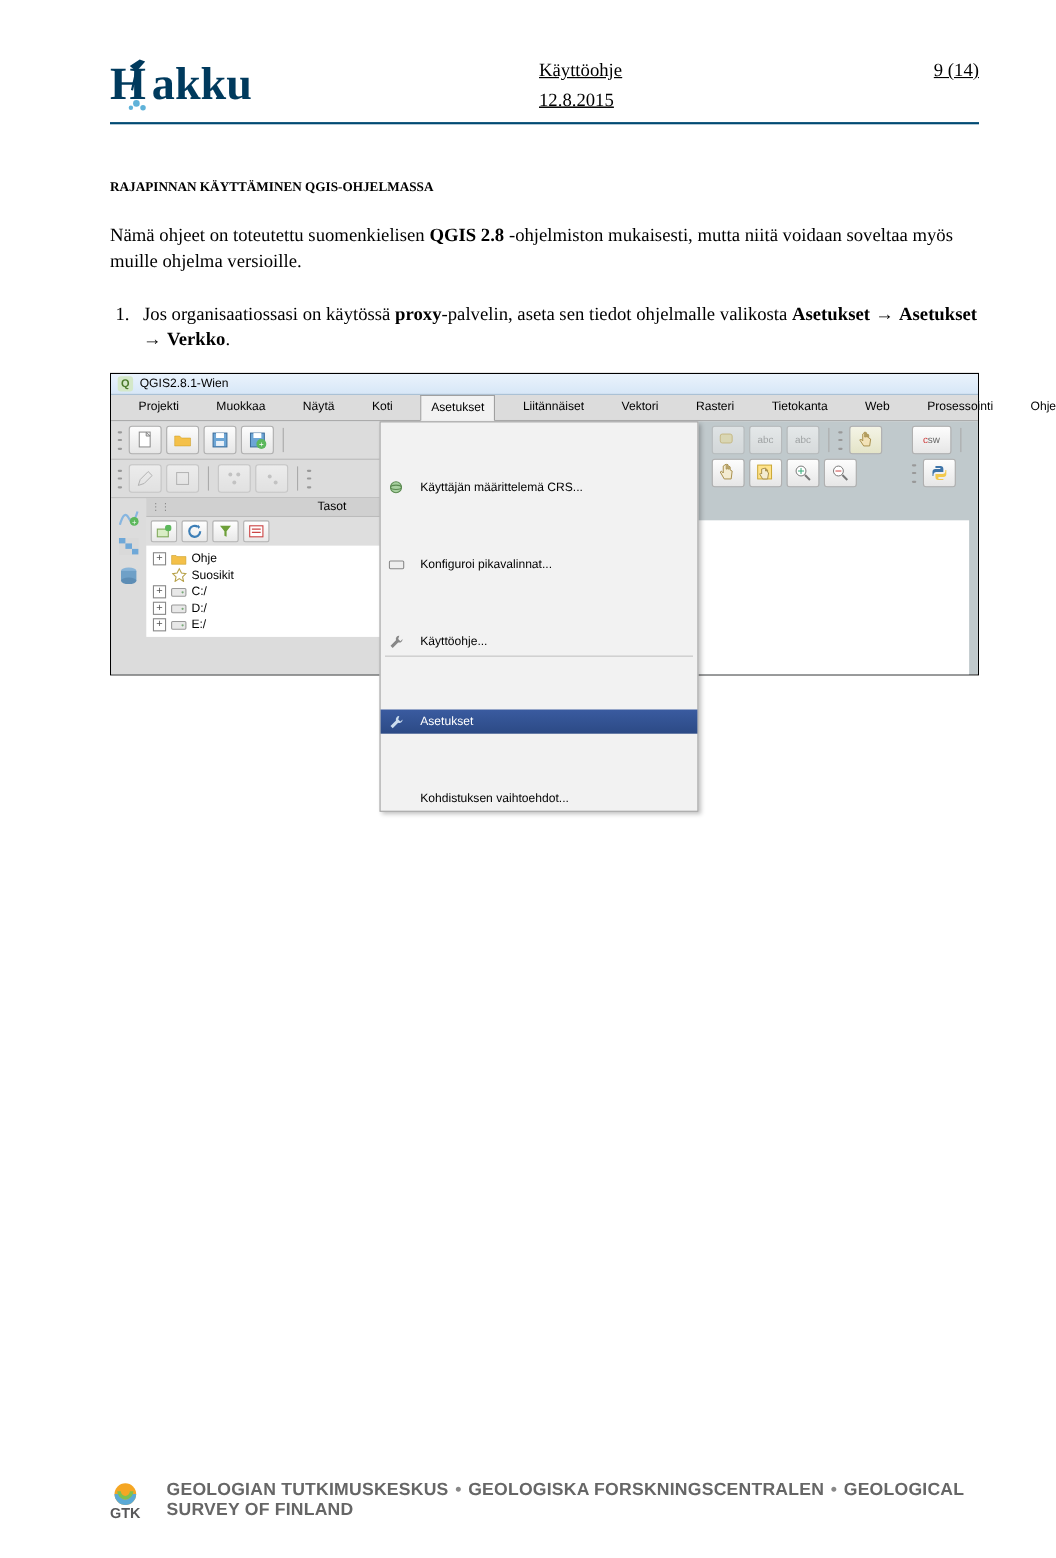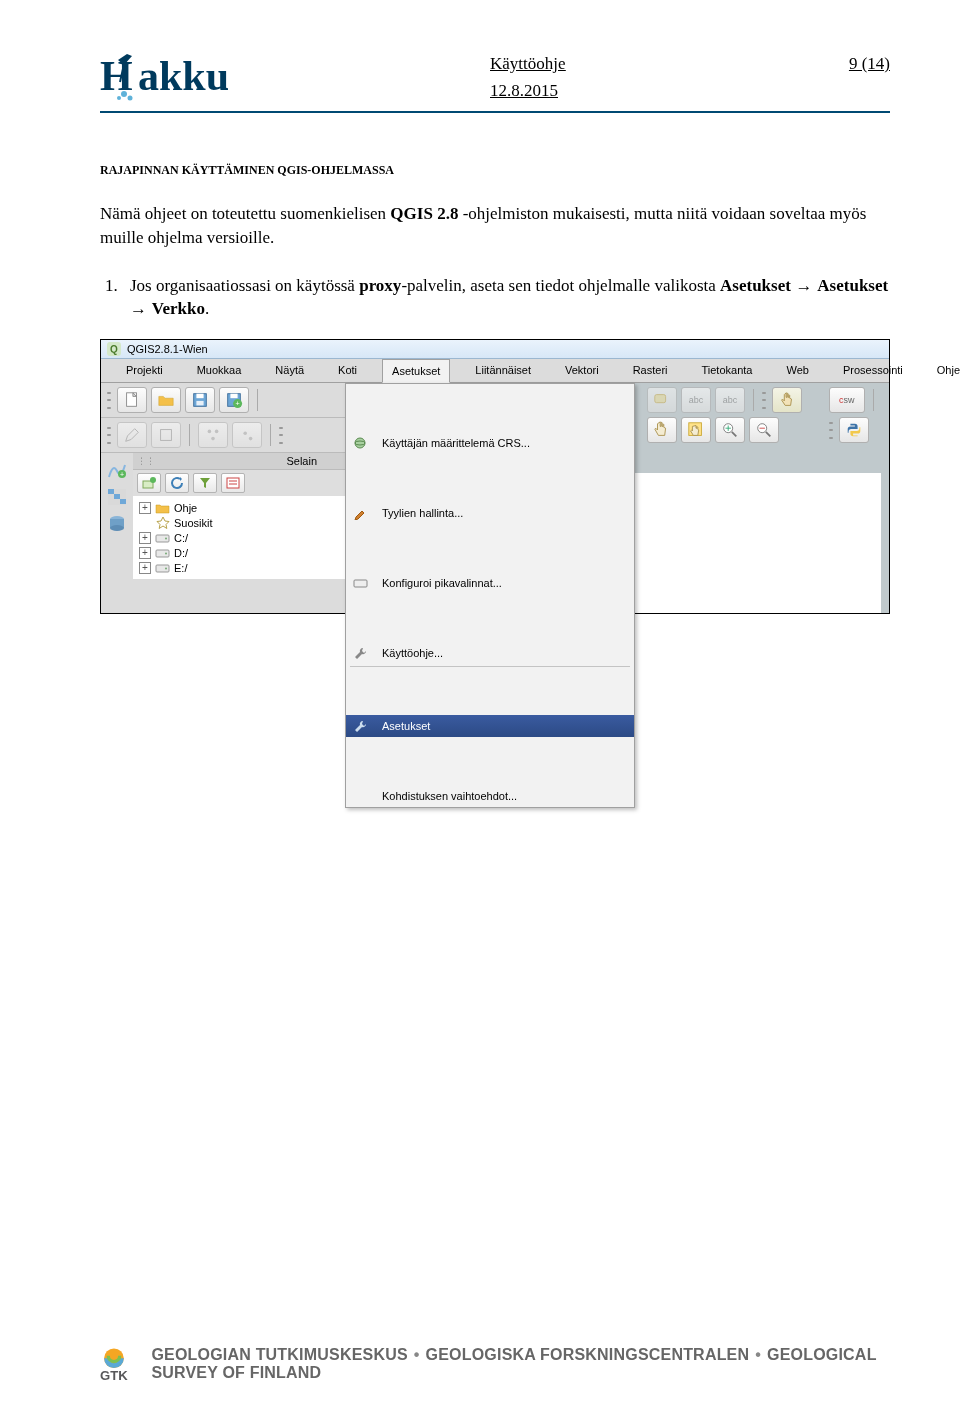--- a/index.html
+++ b/index.html
@@ -214,21 +214,21 @@
                 <svg width="18" height="18">
                   <ellipse cx="9" cy="4" rx="7" ry="3" fill="#8ab5d8"></ellipse>
                   <rect x="2" y="4" width="14" height="9" fill="#6fa0c7"></rect>
                   <ellipse cx="9" cy="13" rx="7" ry="3" fill="#5d8db5"></ellipse>
                 </svg>
               </div>
           </div>
           <div style="flex:1;">
             <div class="browser-head">
               <span style="font-size:9px;color:#888;">⋮⋮</span>
-              <span class="blabel">Selain</span>
+              <span class="blabel">Tasot</span>
               <span style="font-size:9px;color:#888;">▣</span>
             </div>
             <div class="browser-tools">
               <span class="btool">
                   <svg width="14" height="12">
                     <rect width="14" height="12" fill="none"></rect>
                     <rect x="1" y="4" width="10" height="7" fill="#d9edc5" stroke="#7fa85a"></rect>
                     <circle cx="11" cy="3" r="3" fill="#5cb85c"></circle>
                   </svg>
                 </span>
@@ -312,28 +312,20 @@
               <svg width="16" height="14">
                 <circle cx="7" cy="7" r="5" fill="#a8d0a0" stroke="#5a8a50"></circle>
                 <ellipse cx="7" cy="7" rx="5" ry="2" fill="none" stroke="#5a8a50"></ellipse>
               </svg>
             </span>
           <span>Käyttäjän määrittelemä CRS...</span>
         </div>
         <div class="ditem">
           <span class="icon">
               <svg width="16" height="14">
-                <path d="M3 11l6-6 2 2-6 6-3 1z" fill="#d08030" stroke="#a05a10"></path>
-              </svg>
-            </span>
-          <span>Tyylien hallinta...</span>
-        </div>
-        <div class="ditem">
-          <span class="icon">
-              <svg width="16" height="14">
                 <rect x="1" y="4" width="13" height="7" rx="1" fill="#eee" stroke="#888"></rect>
               </svg>
             </span>
           <span>Konfiguroi pikavalinnat...</span>
         </div>
         <div class="ditem">
           <span class="icon">
               <svg width="16" height="14">
                 <path d="M10 2a3 3 0 0 0-3 4l-5 5 2 2 5-5a3 3 0 0 0 4-3l-2 2-2-2z" fill="#888"></path>
               </svg>

